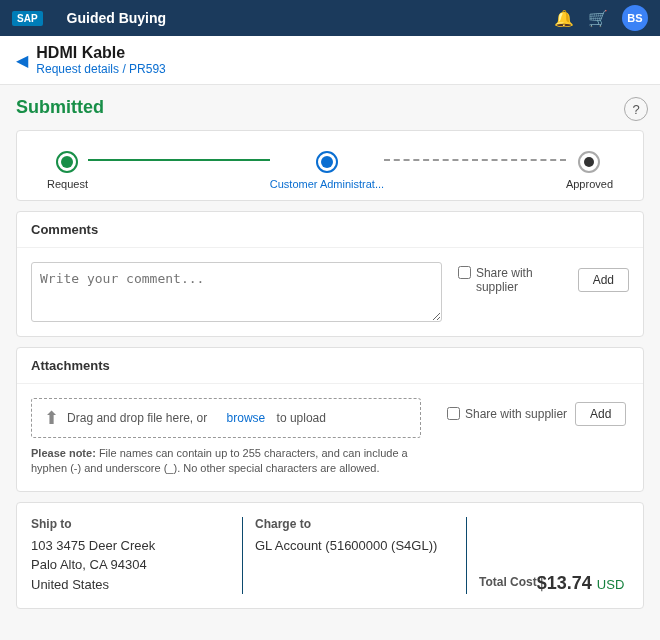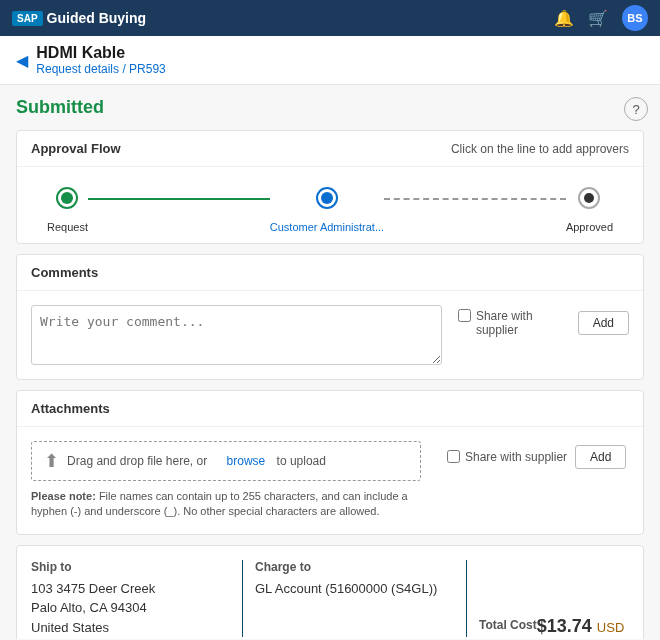--- a/index.html
+++ b/index.html
@@ -7,21 +7,21 @@
 
     
     .top-nav {
       background: #1b3a5c;
       height: 36px;
       display: flex;
       align-items: center;
       padding: 0 12px;
       justify-content: space-between;
     }
-    .top-nav-left { display: flex; align-items: center; gap: 4px; }
+    .top-nav-left { display: flex; align-items: center; gap: 24px; }
     .sap-logo {
       background: #007db8;
       color: white;
       font-size: 10px;
       font-weight: bold;
       padding: 2px 5px;
       border-radius: 2px;
     }
     .app-title { color: white; font-size: 14px; font-weight: 600; }
     .top-nav-right { display: flex; align-items: center; gap: 14px; }
@@ -133,21 +133,21 @@
       width: 12px; height: 12px; border-radius: 50%; background: #0a6ed1;
     }
     .flow-circle.green-filled::after {
       content: '';
       width: 12px; height: 12px; border-radius: 50%; background: #188f48;
     }
     .flow-circle.outline-gray { border-color: #aaa; background: white; }
     .flow-circle.outline-gray::after {
       content: ''; width: 10px; height: 10px; border-radius: 50%; background: #333;
     }
-    .flow-label { font-size: 11px; color: #333; margin-top: 12px; text-align: left; }
+    .flow-label { font-size: 11px; color: #333; margin-top: 5px; text-align: left; }
     .flow-label.blue { color: #0a6ed1; }
     .flow-line {
       flex: 1;
       height: 2px;
       background: #188f48;
       margin-bottom: 18px;
       margin-top: 0;
     }
     .flow-line.dashed {
       background: none;
@@ -253,24 +253,20 @@
   </div>
 </div>
 
 <div class="main-content">
 
   <div class="help-icon">?</div>
 
   <div class="status-badge">Submitted</div>
 
   <div class="card">
-    <div class="card-header">
-      <span>Approval Flow</span>
-      <span class="card-header-note">Click on the line to add approvers</span>
-    </div>
     <div class="approval-flow">
 
       <div class="flow-step">
         <div class="flow-circle green-filled"></div>
         <div class="flow-label">Request</div>
       </div>
 
       <div class="flow-line" style="margin-bottom:22px;"></div>
 
       <div class="flow-step">
@@ -345,18 +341,18 @@
       </div>
     </div>
     <div class="info-col">
       <div class="info-label">Charge to</div>
       <div class="info-value">GL Account (51600000 (S4GL))</div>
     </div>
     <div class="total-cost-col">
       <div class="total-cost-label">Total Cost</div>
       <div class="total-cost-value">
         <span>$13.74</span>
-        <span style="font-size:13px;font-weight:normal;color:#a16207;text-align:right;">USD</span>
+        <span style="font-size:13px;font-weight:normal;color:#15803d;text-align:right;">USD</span>
       </div>
     </div>
   </div>
 
 </div>
 
 </body></html>

